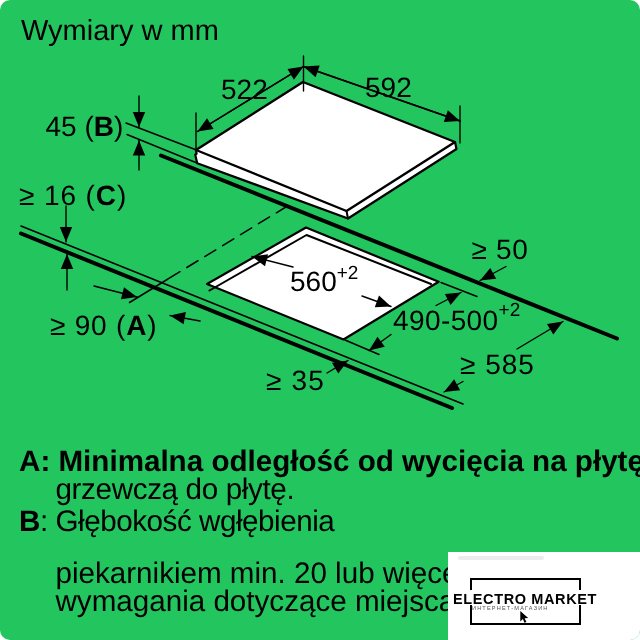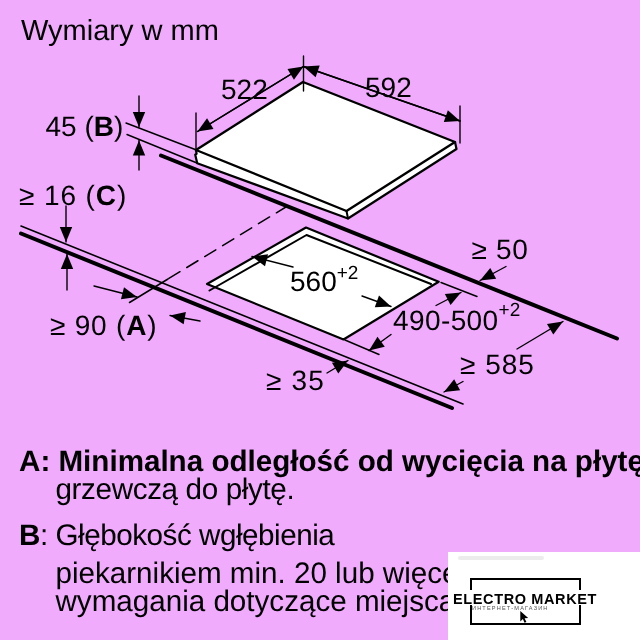--- a/index.html
+++ b/index.html
@@ -1,17 +1,17 @@
 <!DOCTYPE html>
 <html><head>
 <meta charset="utf-8">
 <style>
   html,body{margin:0;padding:0;background:#fff;-webkit-font-smoothing:antialiased;}
-  #page{position:relative;width:640px;height:640px;background:#f0abfc;overflow:hidden;-webkit-font-smoothing:antialiased;
-        font-family:"Liberation Sans",sans-serif;color:#000;}
+  #page{position:relative;width:640px;height:640px;background:#22c55e;overflow:hidden;-webkit-font-smoothing:antialiased;
+        font-family:"Liberation Sans",sans-serif;color:#000;border-radius:10px;}
   svg text{font-family:"Liberation Sans",sans-serif;fill:#000;}
   .p{position:absolute;text-rendering:geometricPrecision;left:19px;font-size:29.6px;line-height:28px;color:#000;white-space:nowrap;}
 </style>
 </head>
 <body>
 <div id="page">
 <svg width="640" height="640" viewBox="0 0 640 640" text-rendering="geometricPrecision">
 <defs>
   <marker id="ah" markerUnits="userSpaceOnUse" markerWidth="17" markerHeight="14" refX="16" refY="7" orient="auto">
     <path d="M16,7 L1,0.8 L1,13.2 Z" fill="#000"></path>
@@ -79,21 +79,21 @@
 <text x="290" y="291" font-size="28">560<tspan font-size="19" dy="-12">+2</tspan></text>
 <text x="393" y="330" font-size="28" letter-spacing="0.4">490-500<tspan font-size="19" dy="-14" letter-spacing="0">+2</tspan></text>
 <text x="50" y="334.5" font-size="28" letter-spacing="0.8">≥ 90 (<tspan font-weight="bold">A</tspan>)</text>
 <text x="266" y="390" font-size="28" letter-spacing="1.2">≥ 35</text>
 <text x="460" y="374" font-size="28" letter-spacing="1">≥ 585</text>
 </svg>
 
 
 <div class="p" style="top:448px;font-weight:bold;"><b>A</b>: Minimalna odległość od wycięcia na płytę</div>
 <div class="p" style="top:476px;left:55.5px;letter-spacing:-0.35px;">grzewczą do płytę.</div>
-<div class="p" style="top:522px;letter-spacing:-0.45px;"><b>B</b>: Głębokość wgłębienia</div>
+<div class="p" style="top:508px;letter-spacing:-0.45px;"><b>B</b>: Głębokość wgłębienia</div>
 <div class="p" style="top:560px;left:55.5px;">piekarnikiem min. 20 lub więcej (po</div>
 <div class="p" style="top:588px;left:55.5px;">wymagania dotyczące miejsca na z</div>
 
 
 <div style="position:absolute;left:448px;top:552px;width:192px;height:88px;background:#fff;"></div>
 <div style="position:absolute;left:458px;top:556px;width:86px;height:4px;background:#ececec;border-radius:2px;"></div>
 <div style="position:absolute;left:470px;top:578px;width:111px;height:47px;border:2px solid #000;box-sizing:border-box;"></div>
 <div style="position:absolute;left:452px;top:590px;width:148px;height:15px;background:#fff;"></div>
 <div style="position:absolute;left:453px;top:591px;font-size:14.5px;font-weight:bold;letter-spacing:0.62px;white-space:nowrap;">ELECTRO MARKET</div>
 <div style="position:absolute;left:472px;top:605px;font-size:5.6px;letter-spacing:1.15px;color:#555;white-space:nowrap;">ИНТЕРНЕТ-МАГАЗИН</div>

